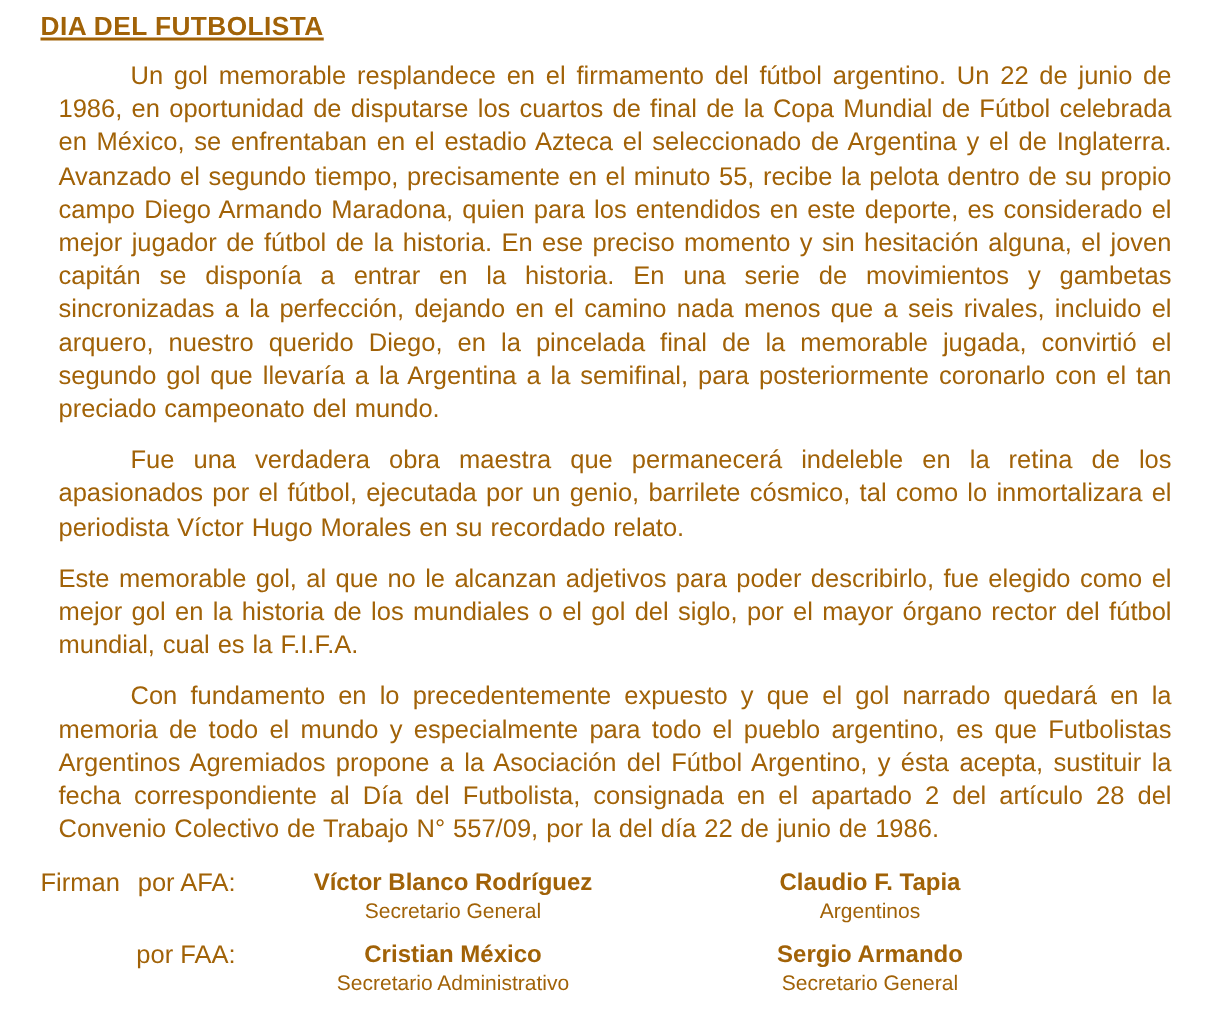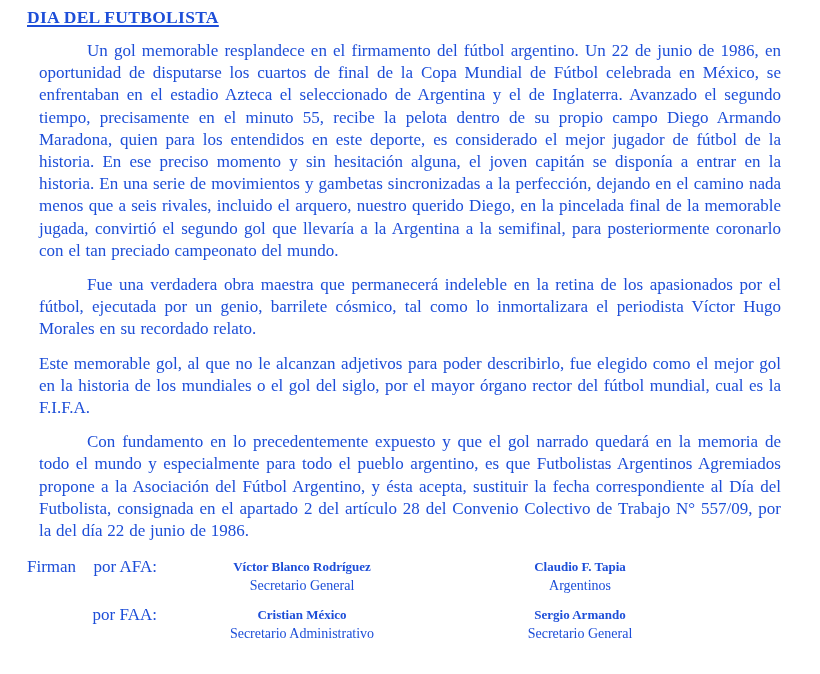--- a/index.html
+++ b/index.html
@@ -8,22 +8,22 @@
       background: #ffffff;
     }
     .page {
       position: relative;
       width: 820px;
       height: 674px;
       background: #ffffff;
       box-sizing: border-box;
       padding: 7px 27px 0 27px;
       overflow: hidden;
-      font-family: Liberation Serif, serif;
-      color: #1d4ed8;
+      font-family: Liberation Sans, sans-serif;
+      color: #a16207;
     }
     .doc-title {
       font-size: 17.5px;
       font-weight: bold;
       text-decoration: underline;
       text-decoration-thickness: 2px;
       text-underline-offset: 2px;
       letter-spacing: 0.3px;
       margin: 0 0 1px 0;
     }
@@ -64,21 +64,21 @@
     }
     .signer {
       text-align: center;
     }
     .signer-right {
       padding-left: 23px;
       box-sizing: border-box;
     }
     .signer .name {
       font-weight: bold;
-      font-size: 13px;
+      font-size: 16px;
       line-height: 20px;
     }
     .signer .role {
       font-size: 14px;
       line-height: 17px;
     }
   </style>
 </head>
 <body>
 

